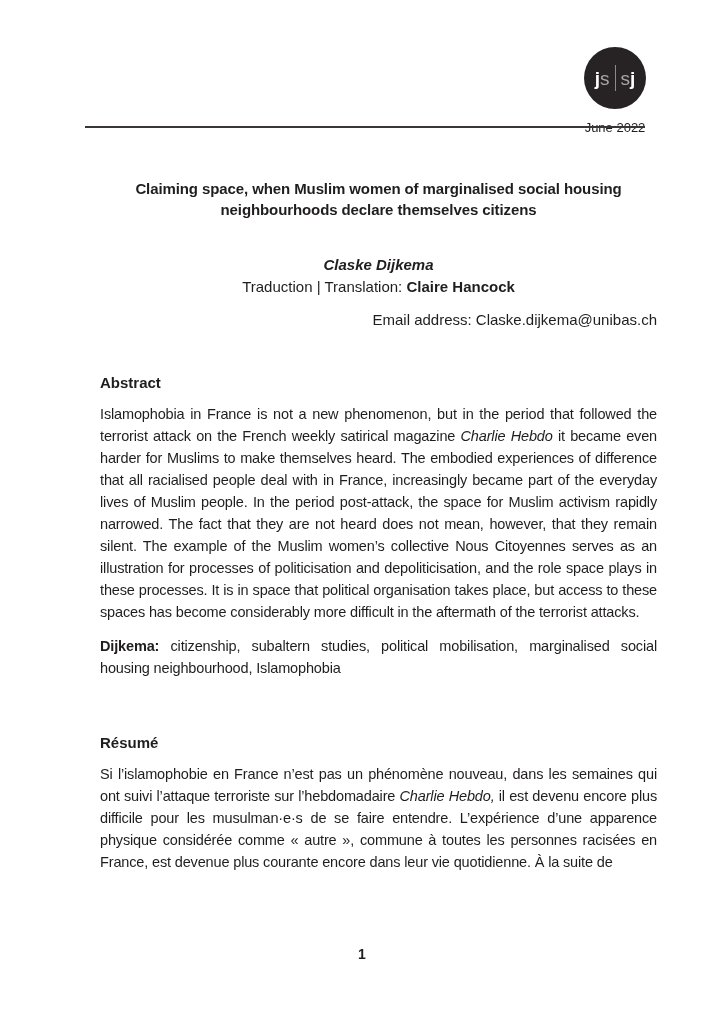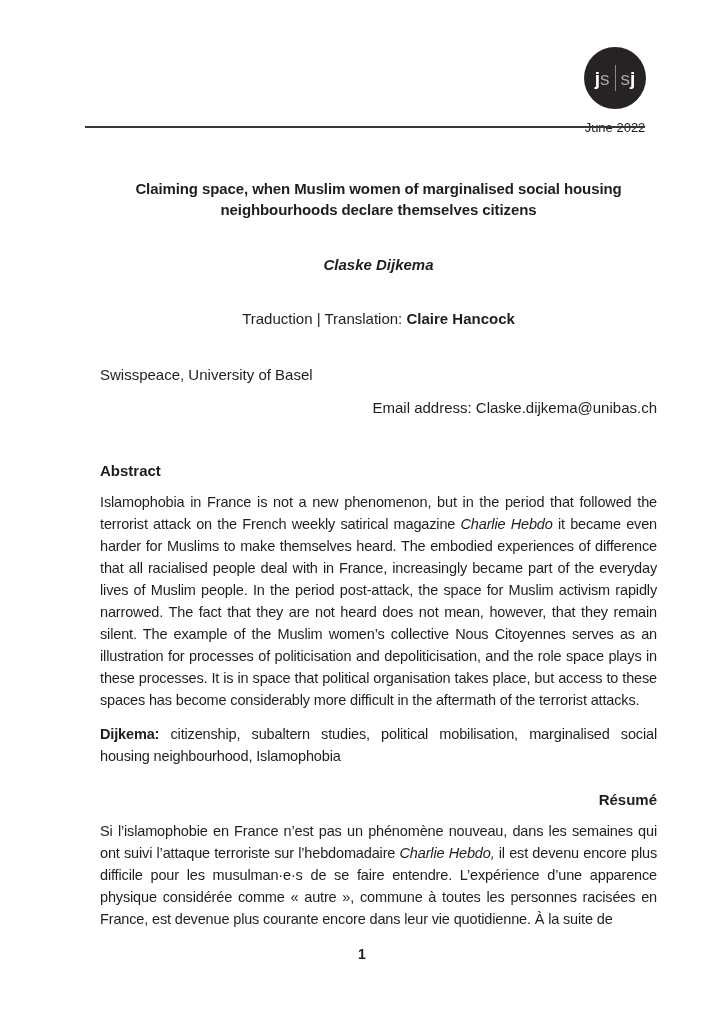--- a/index.html
+++ b/index.html
@@ -80,21 +80,20 @@
   }
   .author {
     margin-top: 34px;
     font-size: 15px;
     font-weight: bold;
     text-align: center;
     line-height: 22px;
     font-style: italic;
   }
   .translation {
-    margin-top: 32px;
     font-size: 15px;
     text-align: center;
     line-height: 22px;
   }
   .affil {
     margin: 34px 0 0 0;
     font-size: 15px;
     line-height: 22px;
   }
   .email {
@@ -113,22 +112,21 @@
     margin: 9px 0 0 0;
     font-size: 14.5px;
     line-height: 22px;
     text-align: justify;
     letter-spacing: -0.15px;
   }
   .keywords {
     margin-top: 12px;
   }
   .resume-heading {
-    margin-top: 22px;
-    text-align: right;
+    margin-top: 53px;
   }
   .pagenum {
     position: absolute;
     bottom: 62px;
     left: 0;
     width: 100%;
     text-align: center;
     font-size: 14px;
     font-weight: bold;
   }
@@ -151,21 +149,20 @@
 
   <hr class="header-rule">
 
   <div class="content">
     <h1 class="title">Claiming space, when Muslim women of marginalised social housing neighbourhoods declare themselves citizens</h1>
 
     <div class="author">Claske Dijkema</div>
 
     <div class="translation"><span>Traduction | Translation: </span><span style="font-weight: bold;">Claire Hancock</span></div>
 
-    <p class="affil">Swisspeace, University of Basel</p>
 
     <p class="email">Email address: Claske.dijkema@unibas.ch</p>
 
     <h2 class="sec-heading">Abstract</h2>
     <p class="body-par"><span>Islamophobia in France is not a new phenomenon, but in the period that followed the terrorist attack on the French weekly satirical magazine </span><span style="font-style: italic;">Charlie Hebdo</span><span> it became even harder for Muslims to make themselves heard. The embodied experiences of difference that all racialised people deal with in France, increasingly became part of the everyday lives of Muslim people. In the period post-attack, the space for Muslim activism rapidly narrowed. The fact that they are not heard does not mean, however, that they remain silent. The example of the Muslim women’s collective Nous Citoyennes serves as an illustration for processes of politicisation and depoliticisation, and the role space plays in these processes. It is in space that political organisation takes place, but access to these spaces has become considerably more difficult in the aftermath of the terrorist attacks.</span></p>
     <p class="body-par keywords"><span style="font-weight: bold;">Dijkema:</span><span> citizenship, subaltern studies, political mobilisation, marginalised social housing neighbourhood, Islamophobia</span></p>
 
     <h2 class="sec-heading resume-heading">Résumé</h2>
     <p class="body-par"><span>Si l’islamophobie en France n’est pas un phénomène nouveau, dans les semaines qui ont suivi l’attaque terroriste sur l’hebdomadaire </span><span style="font-style: italic;">Charlie Hebdo,</span><span> il est devenu encore plus difficile pour les musulman·e·s de se faire entendre. L’expérience d’une apparence physique considérée comme « autre », commune à toutes les personnes racisées en France, est devenue plus courante encore dans leur vie quotidienne. À la suite de</span></p>
   </div>

